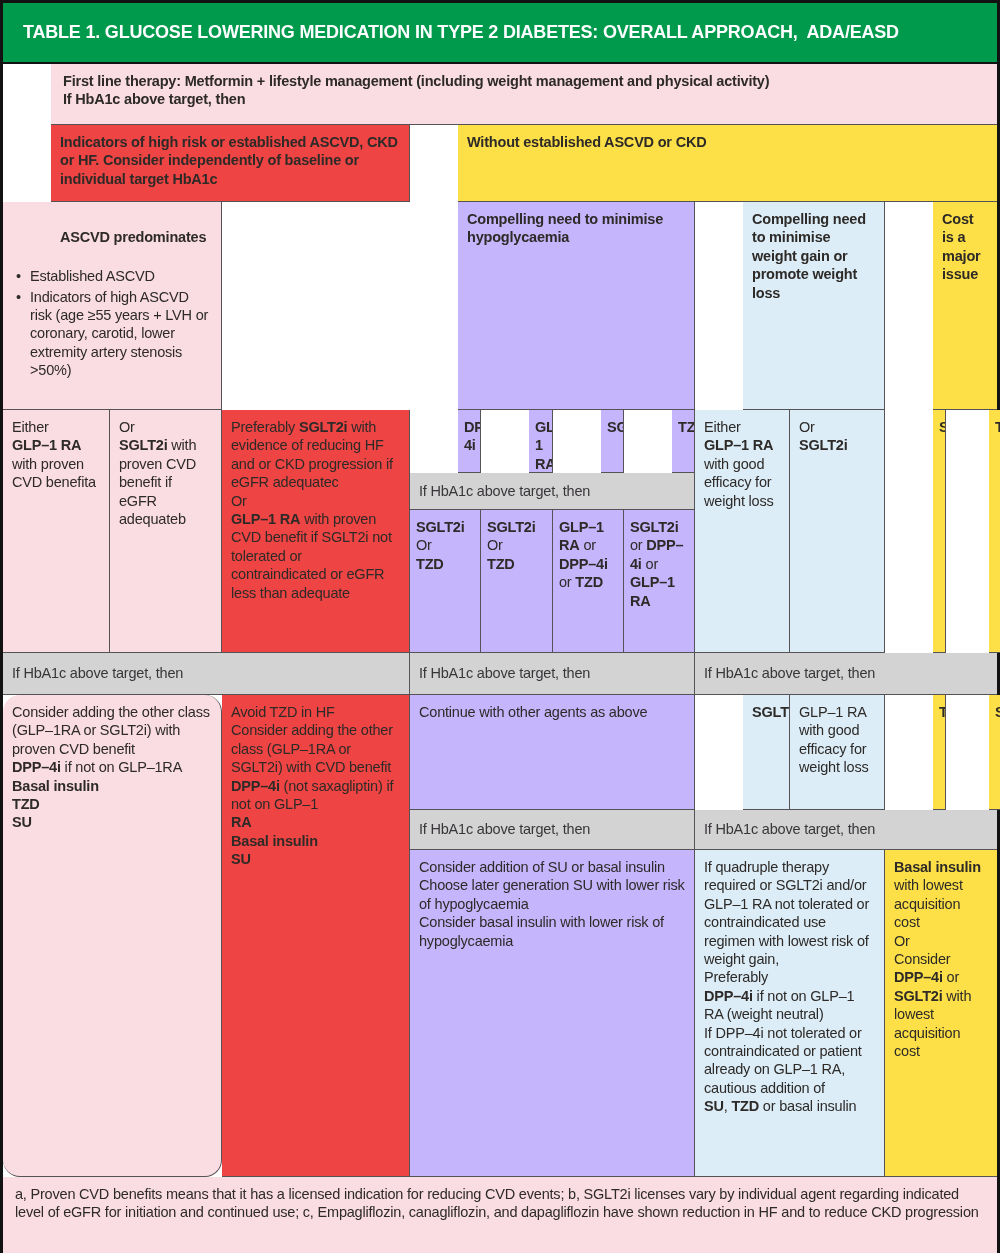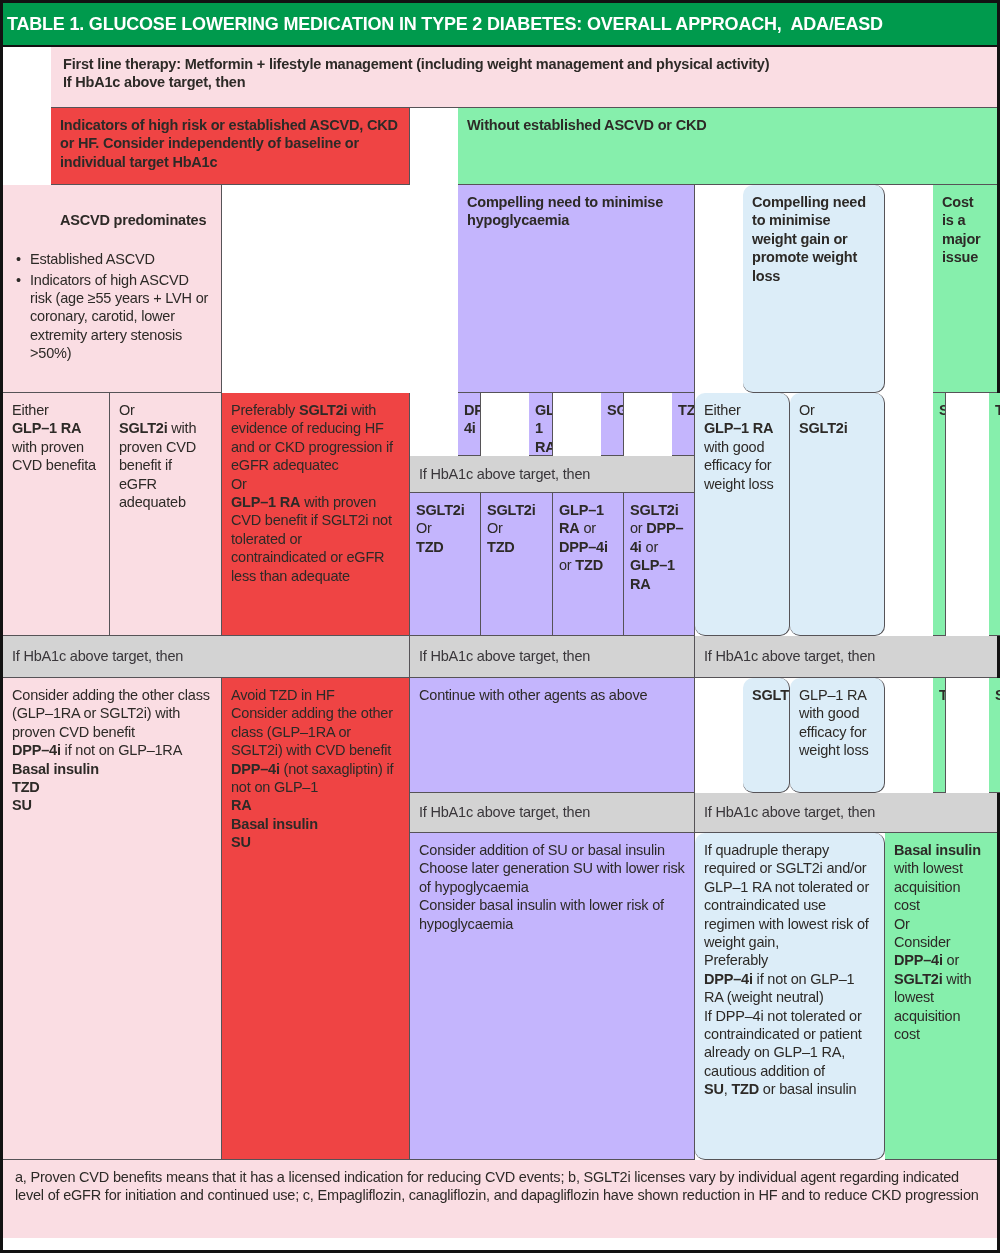--- a/index.html
+++ b/index.html
@@ -5,47 +5,47 @@
   html,body{margin:0;padding:0;background:#ffffff;}
   .table-wrap{
     width:1000px;height:1253px;box-sizing:border-box;
     border:3px solid #121212;
     font-family:"Liberation Sans", sans-serif;
     color:#2d2a27;
     display:flex;flex-direction:column;
     letter-spacing:-0.2px;
   }
   .title-bar{
-    flex:none;height:44px;box-sizing:border-box;
+    flex:none;height:61px;box-sizing:border-box;
     background:#009a4d;border-bottom:2px solid #121212;
     color:#ffffff;font-weight:bold;font-size:18px;
-    display:flex;align-items:center;padding:0 4px;
+    display:flex;align-items:center;padding:0 20px;
     white-space:pre-wrap;
   }
   .grid{
     flex:1;display:grid;
     grid-template-columns:107px 112px 188px 71px 72px 71px 71px 95px 95px 56px 56px;
     grid-template-rows:61px 77px 208px 63px 37px 143px 42px 115px 40px 327px 78px;
   }
   .cell{
     box-sizing:border-box;
     border-right:1px solid #565357;
     border-bottom:1px solid #565357;
     padding:8px 9px;
     font-size:14.5px;line-height:1.27;
     overflow:hidden;
     white-space:pre-line;
   }
   .last-col{border-right:none;}
   .last-row{border-bottom:none;}
   .pink{background:#fadde3;}
   .lav{background:#ef4444;}
-  .teal{background:#86efac;}
+  .teal{background:#fde047;}
   .yellow{background:#c4b5fd;}
-  .blue{background:#dcedf8;border-radius:10px;}
+  .blue{background:#dcedf8;}
   .gray{background:#d3d3d3;color:#39363a;}
   .hb{font-weight:bold;margin-left:48px;}
   .b{font-weight:bold;}
   .vcenter{display:flex;align-items:center;padding-top:2px;padding-bottom:2px;}
   .tight{padding:8px 6px;}
   .bullets{margin-top:2px;}
   .bullet{position:relative;padding-left:18px;margin-top:2px;}
   .bullet::before{content:"\2022";position:absolute;left:4px;top:0;}
 </style>
 </head>
@@ -105,21 +105,21 @@
 </span><span class="b">GLP–1 RA</span><span> with good efficacy for weight loss</span></div>
     <div class="cell blue" style="grid-column:9/10;grid-row:4/7;"><span>Or
 </span><span class="b">SGLT2i</span></div>
     <div class="cell teal hb tight" style="grid-column:10/11;grid-row:4/7;">SU</div>
     <div class="cell teal hb tight last-col" style="grid-column:11/12;grid-row:4/7;">TZD</div>
 
     <div class="cell gray vcenter" style="grid-column:1/4;grid-row:7;">If HbA1c above target, then</div>
     <div class="cell gray vcenter" style="grid-column:4/8;grid-row:7;">If HbA1c above target, then</div>
     <div class="cell gray vcenter last-col" style="grid-column:8/12;grid-row:7;">If HbA1c above target, then</div>
 
-    <div class="cell pink" style="grid-column:1/3;grid-row:8/11;"><span>Consider adding the other class (GLP–1RA or SGLT2i) with proven CVD benefit
+    <div class="cell pink" style="grid-column:1/3;grid-row:8/11;border-radius:17px;"><span>Consider adding the other class (GLP–1RA or SGLT2i) with proven CVD benefit
 </span><span class="b">DPP–4i</span><span> if not on GLP–1RA
 </span><span class="b">Basal insulin</span><span>
 </span><span class="b">TZD</span><span>
 </span><span class="b">SU</span></div>
     <div class="cell lav" style="grid-column:3/4;grid-row:8/11;"><span>Avoid TZD in HF
 Consider adding the other class (GLP–1RA or SGLT2i) with CVD benefit
 </span><span class="b">DPP–4i</span><span> (not saxagliptin) if not on GLP–1
 </span><span class="b">RA</span><span>
 </span><span class="b">Basal insulin</span><span>
 </span><span class="b">SU</span></div>

